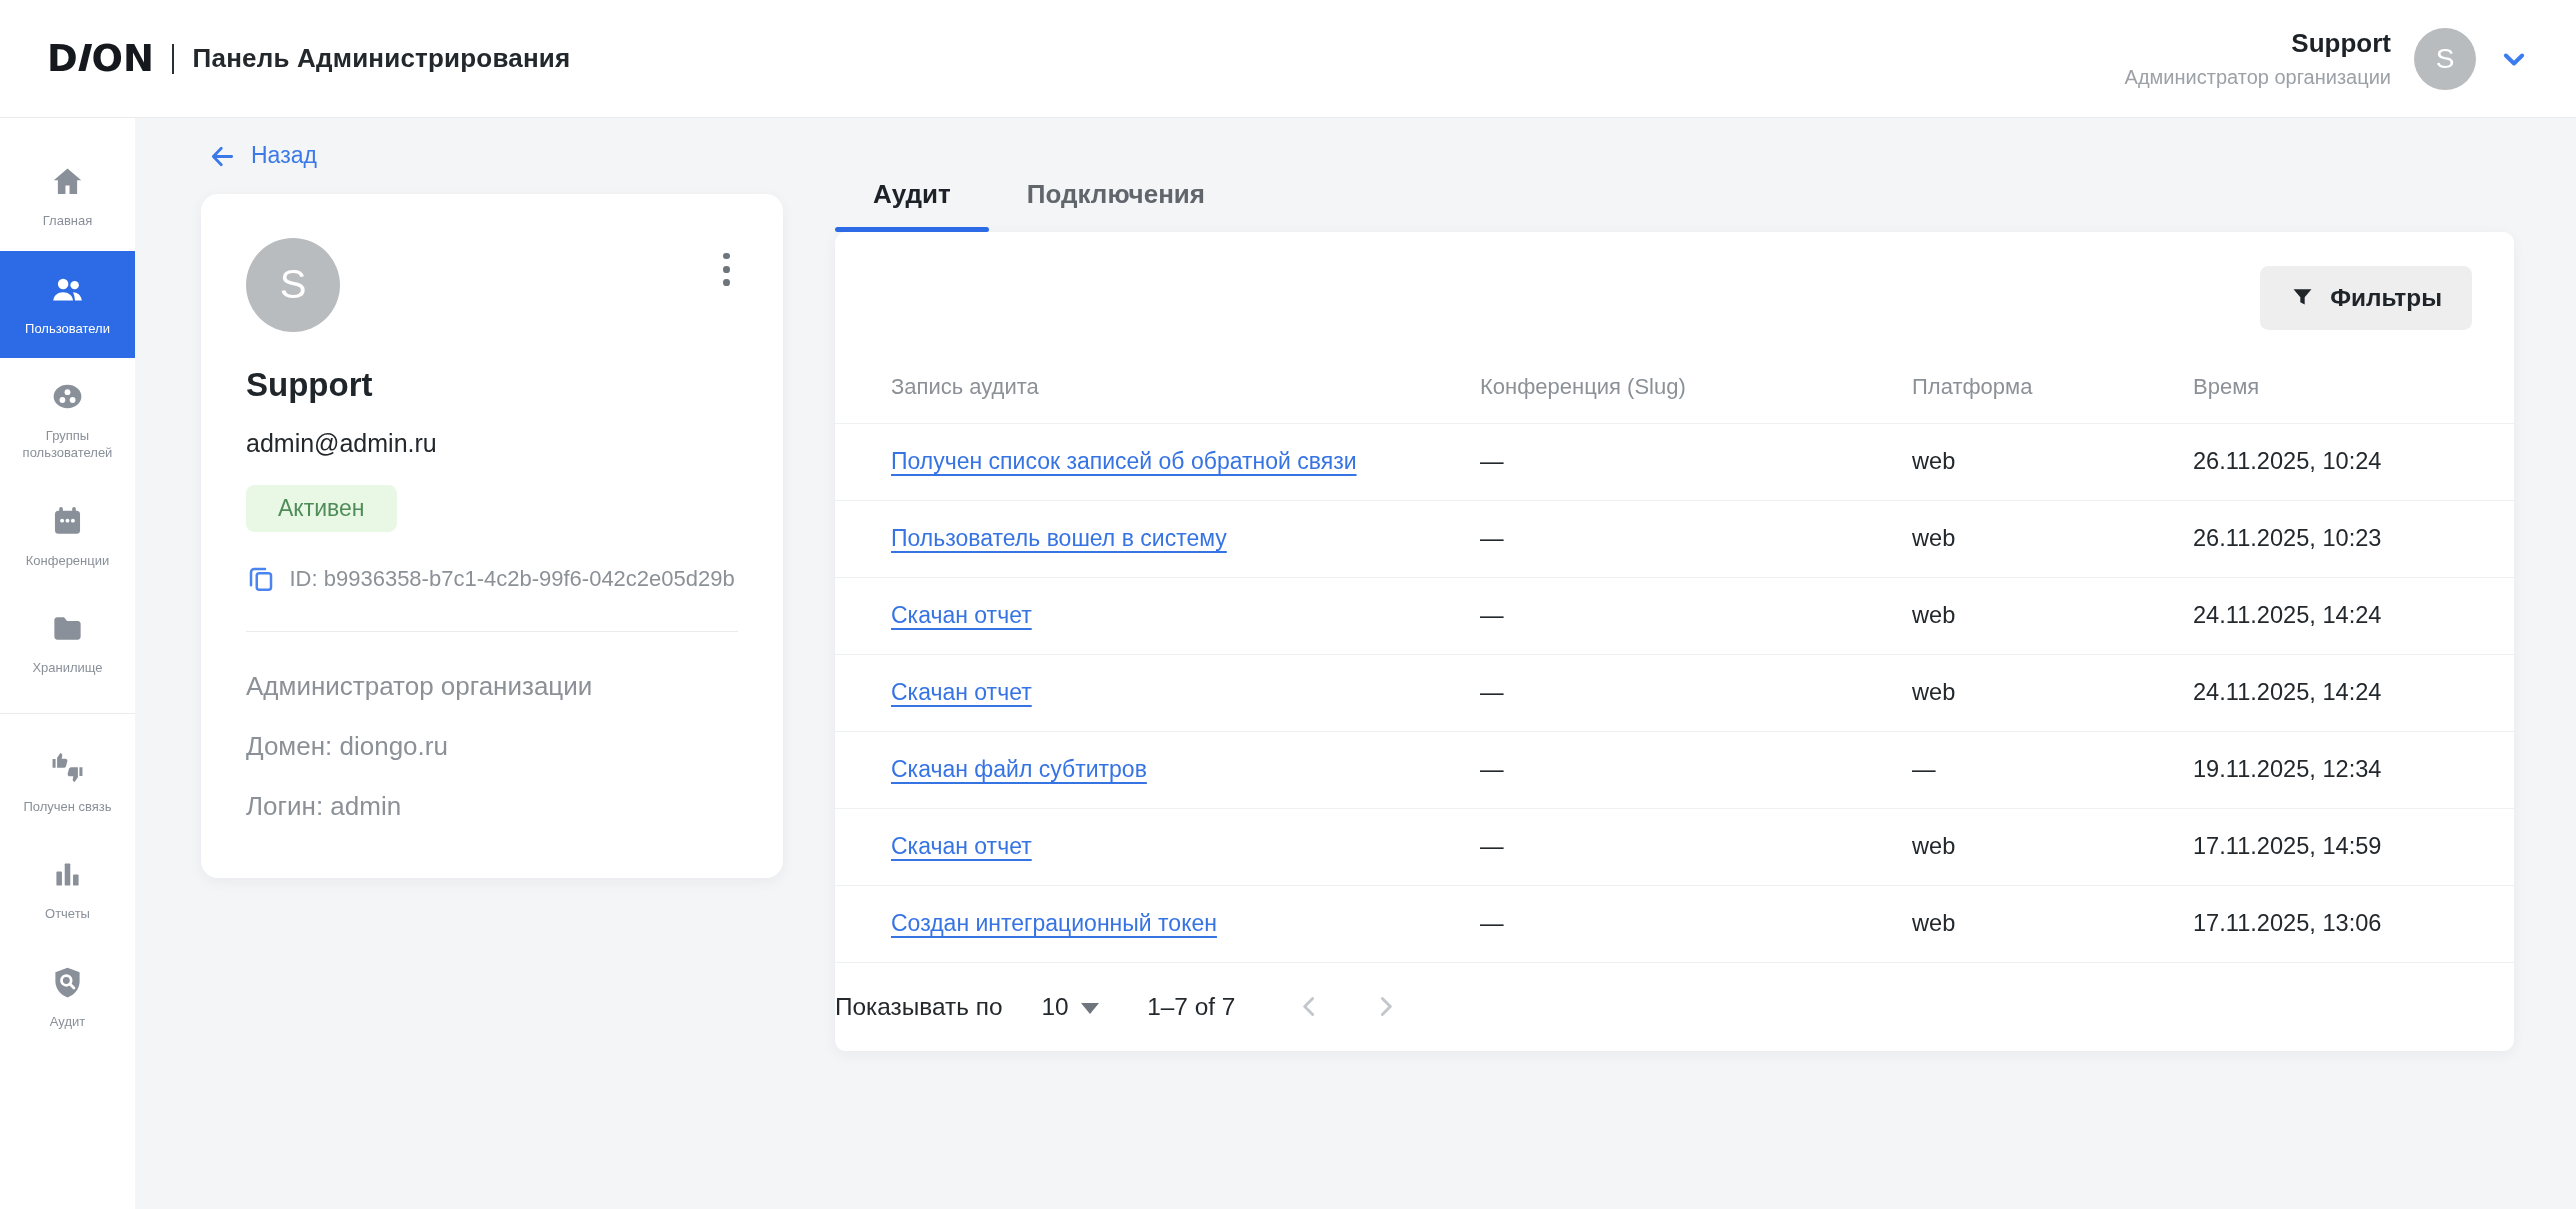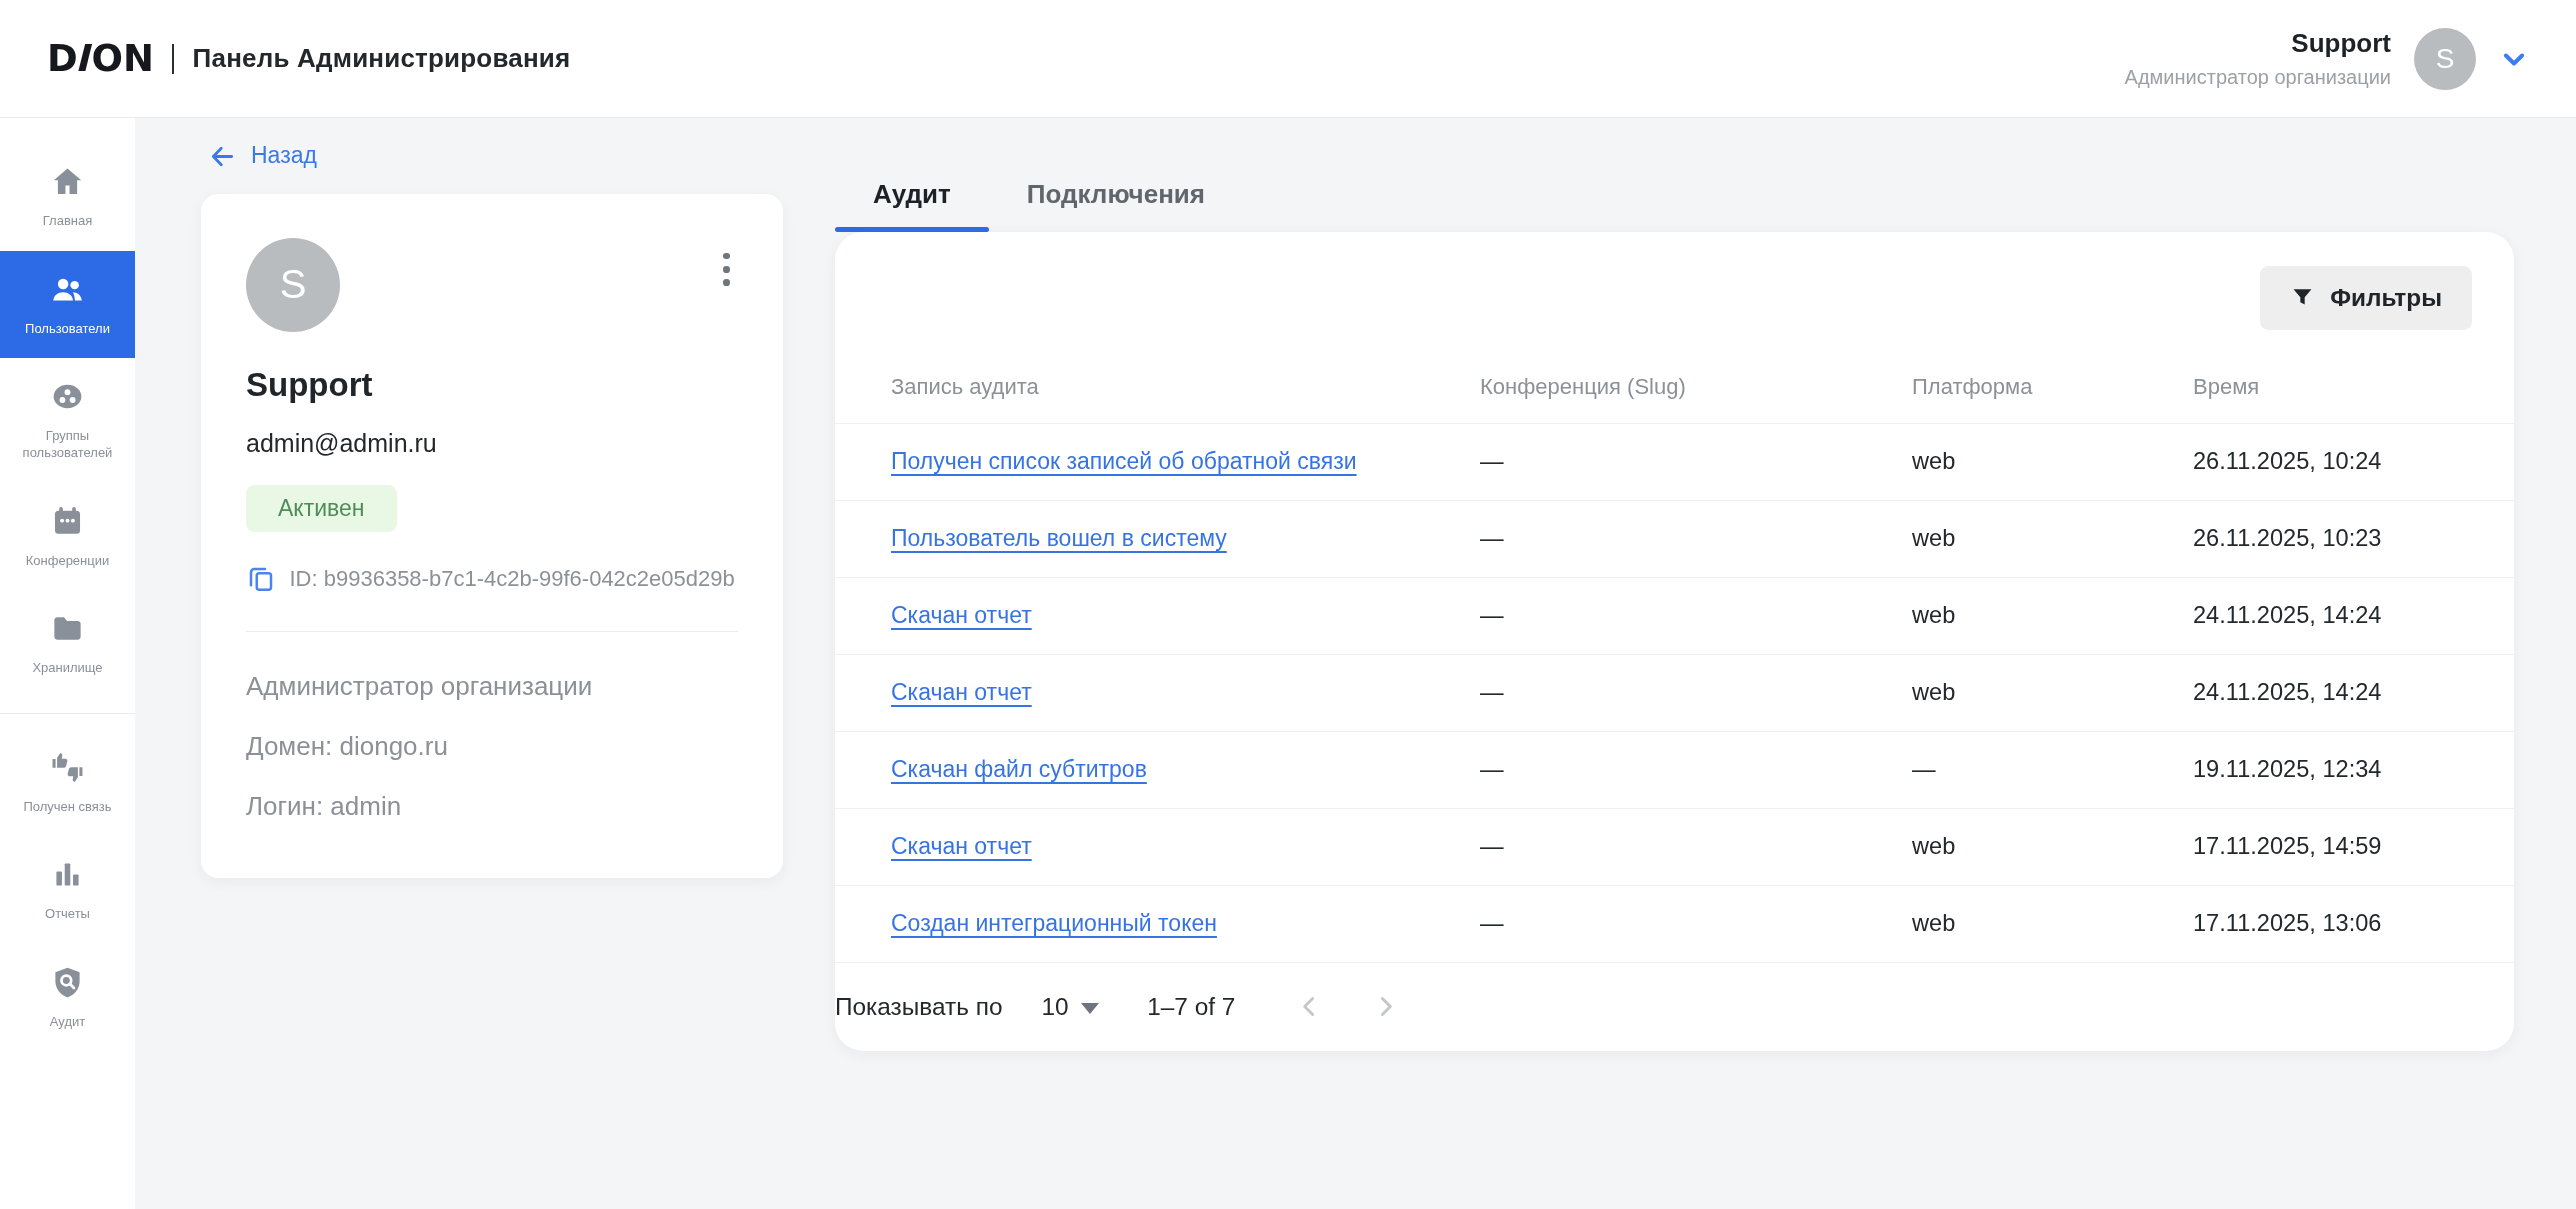--- a/index.html
+++ b/index.html
@@ -95,21 +95,21 @@
   .tab {
     padding: 0 38px 22px 38px; font-size: 26px; font-weight: 700;
     color: #60666c; position: relative; cursor: pointer;
   }
   .tab.active { color: #1d2228; }
   .tab.active::after {
     content: ""; position: absolute; left: 0; right: 0; bottom: 0;
     height: 4.2px; background: #2d6be6; border-radius: 2.5px;
   }
   .table-card {
-    background: #fff; border-radius: 28px;
+    background: #fff; border-radius: 11px;
     box-shadow: 0 3.4px 13.5px rgba(33,41,54,0.05);
     overflow: hidden;
   }
   .filters-row { display: flex; justify-content: flex-end; padding: 34px 42px 22px 40px; }
   .filters-btn {
     display: flex; align-items: center; gap: 15px; background: #eeeeef;
     border: none; border-radius: 8.4px; height: 64px; padding: 0 30px;
     font-family: inherit; font-size: 24.4px; font-weight: 700; color: #20252a; cursor: pointer;
   }
   .thead, .t-row {

